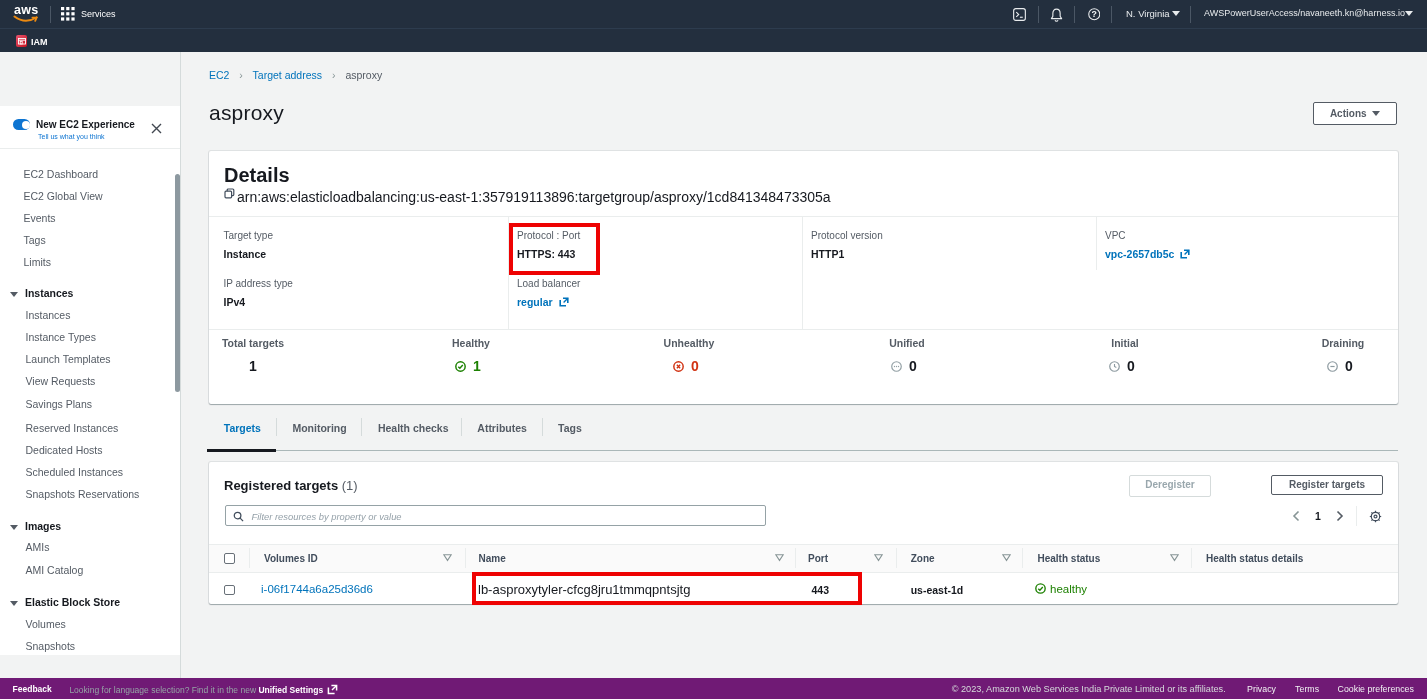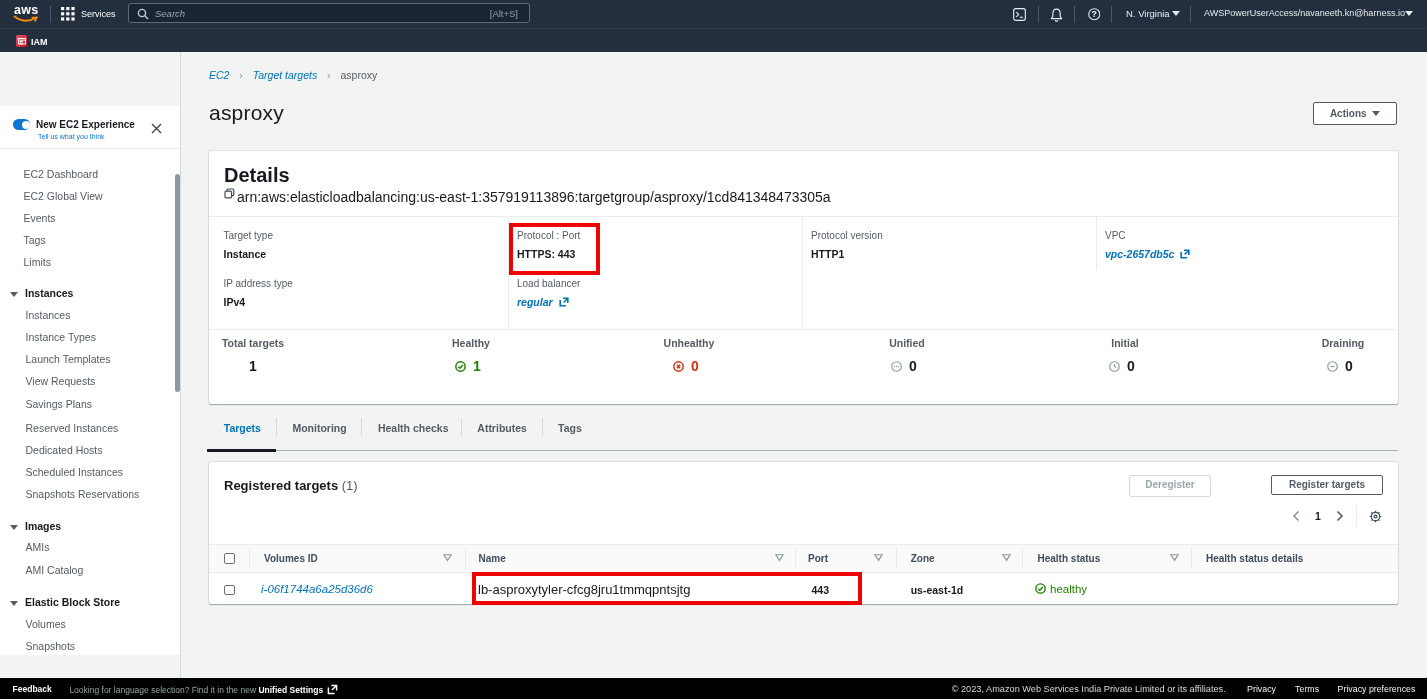--- a/index.html
+++ b/index.html
@@ -8,35 +8,35 @@
 .abs { position:absolute; }
 
 #topbar { position:absolute; left:0; top:0; width:1427px; height:28px; background:#232f3e; z-index:30; }
 #favbar { position:absolute; left:0; top:28px; width:1427px; height:24px; background:#232f3e; border-top:1px solid #2d3c4e; z-index:30; }
 .tb-divider { position:absolute; top:6px; width:1px; height:17px; background:#4b5765; }
 .tb-text { color:#e8ebed; font-size:9.5px; }
 #searchbox { position:absolute; left:128px; top:3px; width:402px; height:20px; background:#1a2433; border:1px solid #5f6b7a; border-radius:3px; }
 #searchbox .ph { position:absolute; left:26px; top:4px; font-style:italic; color:#9aa5ae; font-size:9.5px; }
 #searchbox .alt { position:absolute; right:11px; top:4px; color:#95a0aa; font-size:9.5px; }
 
-#footer { position:absolute; left:0; top:678px; width:1427px; height:21px; background:#000000; z-index:30; color:#d5dbdb; font-size:8.5px; }
+#footer { position:absolute; left:0; top:678px; width:1427px; height:21px; background:#701a75; z-index:30; color:#d5dbdb; font-size:8.5px; }
 #footer .f { position:absolute; top:6px; }
 
 #side-border { position:absolute; left:180px; top:52px; width:1px; height:626px; background:#d5dbdb; z-index:5; }
 #sidebar { position:absolute; left:0; top:106px; width:180px; height:549px; background:#fff; z-index:6; }
 #scrollthumb { position:absolute; left:175px; top:174px; width:5px; height:218px; background:#8d99a0; border-radius:3px; z-index:8; }
 .snav { position:absolute; left:0; width:170px; font-size:10.5px; color:#545b64; }
 .snav.hd { font-weight:bold; color:#16191f; }
 .snav .tri { display:inline-block; width:0; height:0; border-left:4px solid transparent; border-right:4px solid transparent; border-top:5px solid #545b64; margin-right:7px; position:relative; top:0px; }
 
 #main { position:absolute; left:181px; top:52px; width:1246px; height:626px; }
 .card { position:absolute; background:#fff; border-radius:2px; box-shadow:0 1px 1px 0 rgba(0,28,36,.3), 0 0 0 1px rgba(0,28,36,.08); }
 .lbl { font-size:10px; color:#545b64; }
 .val { font-size:10.5px; color:#16191f; font-weight:bold; }
-.link { color:#0073bb; text-decoration:none;font-style:italic; }
+.link { color:#0073bb; text-decoration:none; }
 .redbox { position:absolute; border:4px solid #ee0202; z-index:25; }
 .btn { position:absolute; background:#fff; border:1px solid #545b64; border-radius:2px; color:#545b64; font-weight:bold; font-size:10px; text-align:center; }
 .vdiv { position:absolute; width:1px; background:#eaeded; }
 .stat { width:160px; text-align:center; top:186px; }
 .stat .sl { font-size:10.5px; font-weight:bold; color:#545b64; }
 .stat .sv { font-size:14px; font-weight:bold; margin-top:8.5px; }
 .cb { width:10.5px; height:10.5px; border:1px solid #687078; border-radius:2px; background:#fff; }
 .th { top:90.5px; font-size:10px; font-weight:bold; color:#414d5c; }
 .so { top:92px; width:9px; height:8px; }
 </style>
@@ -57,28 +57,20 @@
         <rect x="10.4" y="0" width="3.2" height="3.2"></rect>
         <rect x="0" y="5.2" width="3.2" height="3.2"></rect>
         <rect x="5.2" y="5.2" width="3.2" height="3.2"></rect>
         <rect x="10.4" y="5.2" width="3.2" height="3.2"></rect>
         <rect x="0" y="10.4" width="3.2" height="3.2"></rect>
         <rect x="5.2" y="10.4" width="3.2" height="3.2"></rect>
         <rect x="10.4" y="10.4" width="3.2" height="3.2"></rect>
       </g>
   </svg>
   <div class="abs tb-text" style="left:81px;top:9px;font-size:9px;color:#fff">Services</div>
-  <div id="searchbox">
-    <svg class="abs" style="left:8px;top:4px" width="12" height="12" viewBox="0 0 12 12">
-        <circle cx="5" cy="5" r="3.6" stroke="#c3cad1" stroke-width="1.4" fill="none"></circle>
-        <line x1="7.8" y1="7.8" x2="11" y2="11" stroke="#c3cad1" stroke-width="1.4"></line>
-      </svg>
-    <span class="ph">Search</span>
-      <span class="alt">[Alt+S]</span>
-  </div>
   <svg class="abs" style="left:1013px;top:8px" width="13" height="13" viewBox="0 0 16 16">
       <rect x="0.8" y="0.8" width="14.4" height="14.4" rx="2.6" stroke="#e8ebed" stroke-width="1.4" fill="none"></rect>
       <path d="M4 5 l3 3 -3 3" stroke="#e8ebed" stroke-width="1.4" fill="none"></path>
       <line x1="8.5" y1="11.4" x2="12" y2="11.4" stroke="#e8ebed" stroke-width="1.4"></line>
     </svg>
   <div class="tb-divider" style="left:1037.5px"></div>
   <svg class="abs" style="left:1050px;top:8px" width="13" height="14" viewBox="0 0 15 16">
       <path d="M7.5 1.2 C4.7 1.2 3.3 3.4 3.3 6 L3.3 9.5 L1.6 12.2 L13.4 12.2 L11.7 9.5 L11.7 6 C11.7 3.4 10.3 1.2 7.5 1.2 Z" stroke="#e8ebed" stroke-width="1.3" fill="none" stroke-linejoin="round"></path>
       <path d="M5.8 14 a1.8 1.8 0 0 0 3.4 0" stroke="#e8ebed" stroke-width="1.3" fill="none"></path>
     </svg>
@@ -137,21 +129,21 @@
   <div class="snav" style="top:511.8px;left:25.5px">Volumes</div>
   <div class="snav" style="top:534px;left:25.5px">Snapshots</div>
 </div>
 <div id="scrollthumb"></div>
 
 <div id="main">
 
   <div class="abs" style="left:28px;top:17px;font-size:10.5px;">
     <span class="link">EC2</span>
     <span style="color:#879596;margin:0 7px">›</span>
-    <span class="link">Target targets</span>
+    <span class="link">Target address</span>
     <span style="color:#879596;margin:0 7px">›</span>
     <span style="color:#545b64">asproxy</span>
   </div>
   <h1 class="abs" style="left:28px;top:49px;font-size:21px;font-weight:normal;color:#16191f;letter-spacing:0.2px">asproxy</h1>
   <div class="btn" style="left:1132px;top:50px;width:84px;height:23px;line-height:21px">Actions&nbsp;&nbsp;<span style="display:inline-block;width:0;height:0;border-left:4.5px solid transparent;border-right:4.5px solid transparent;border-top:5.5px solid #545b64;vertical-align:1px"></span></div>
 
   <div class="card" style="left:28px;top:99px;width:1189px;height:253px" id="detailscard">
     <div class="abs" style="left:15px;top:13px;font-size:20px;font-weight:bold;color:#16191f">Details</div>
     <svg class="abs" style="left:15px;top:37px" width="11" height="11" viewBox="0 0 11 11">
         <rect x="3.2" y="1" width="6.6" height="6.6" rx="1" stroke="#414d5c" stroke-width="1.2" fill="none"></rect>
@@ -248,20 +240,27 @@
   <div class="card" style="left:28px;top:410px;width:1189px;height:142px" id="regcard">
     <div class="abs" style="left:15px;top:16px;font-size:13px;color:#16191f"><b>Registered targets</b> <span style="color:#545b64">(1)</span></div>
     <div class="btn" style="left:928px;top:13px;width:36px;height:20px">
       <svg style="margin-top:3px" width="13" height="13" viewBox="0 0 14 14">
           <path d="M12 7 A5 5 0 1 1 9.5 2.7" stroke="#545b64" stroke-width="1.5" fill="none"></path>
           <path d="M9.3 0.5 L9.7 3.1 L12.2 2.4" stroke="#545b64" stroke-width="1.3" fill="none"></path>
         </svg>
     </div>
     <div class="btn" style="left:920px;top:13px;width:82px;height:22px;line-height:18px;border-color:#d5dbdb;color:#99a7ad">Deregister</div>
     <div class="btn" style="left:1062px;top:13px;width:112px;height:20px;line-height:18px">Register targets</div>
+    <div class="abs" style="left:16px;top:43px;width:541px;height:21px;border:1px solid #95a2a6;border-radius:2px;background:#fff">
+      <svg class="abs" style="left:7px;top:5px" width="11" height="11" viewBox="0 0 12 12">
+          <circle cx="5" cy="5" r="3.6" stroke="#414d5c" stroke-width="1.4" fill="none"></circle>
+          <line x1="7.8" y1="7.8" x2="11" y2="11" stroke="#414d5c" stroke-width="1.4"></line>
+        </svg>
+      <span class="abs" style="left:25.5px;top:5px;font-size:9.4px;font-style:italic;color:#95a1a9">Filter resources by property or value</span>
+    </div>
     <svg class="abs" style="left:1083px;top:48px" width="8" height="12" viewBox="0 0 8 12">
         <path d="M6.5 1.5 L2 6 L6.5 10.5" stroke="#879596" stroke-width="1.6" fill="none"></path>
       </svg>
     <div class="abs" style="left:1100px;top:48px;width:18px;text-align:center;font-size:10.5px;font-weight:bold;color:#16191f">1</div>
     <svg class="abs" style="left:1127px;top:48px" width="8" height="12" viewBox="0 0 8 12">
         <path d="M1.5 1.5 L6 6 L1.5 10.5" stroke="#545b64" stroke-width="1.6" fill="none"></path>
       </svg>
     <div class="abs" style="left:1147px;top:44px;width:1px;height:20px;background:#eaeded"></div>
     <svg class="abs" style="left:1160px;top:48px" width="13" height="13" viewBox="0 0 16 16">
         <g stroke="#414d5c" stroke-width="1.5" fill="none">
@@ -316,17 +315,17 @@
   <div class="f" style="left:12.6px;font-weight:bold;color:#fff;font-size:8.5px">Feedback</div>
   <div class="f" style="left:69.4px;color:#95a5a6">Looking for language selection? Find it in the new <b style="color:#fff">Unified Settings</b>
     <svg style="vertical-align:-2px;margin-left:2px" width="11" height="11" viewBox="0 0 11 11">
         <path d="M1.4 3.4 L1.4 9.6 L7.6 9.6 M4.4 1.4 L9.6 1.4 L9.6 6.6" stroke="#fff" stroke-width="1.5" fill="none"></path>
         <path d="M9.6 1.4 L5 6" stroke="#fff" stroke-width="1.4"></path>
       </svg>
   </div>
   <div class="f" style="left:951.7px;color:#d5dbdb;font-size:9.2px">© 2023, Amazon Web Services India Private Limited or its affiliates.</div>
   <div class="f" style="left:1247.1px;color:#f1f3f3;font-size:8.8px">Privacy</div>
   <div class="f" style="left:1295.1px;color:#f1f3f3;font-size:8.8px">Terms</div>
-  <div class="f" style="left:1337.6px;color:#f1f3f3;font-size:8.8px">Privacy preferences</div>
+  <div class="f" style="left:1337.6px;color:#f1f3f3;font-size:8.8px">Cookie preferences</div>
 </div>
 
 <div class="redbox" style="left:508.5px;top:222.5px;width:91.5px;height:52.5px"></div>
 <div class="redbox" style="left:471.5px;top:572px;width:390px;height:33px"></div>
 
 </body></html>

